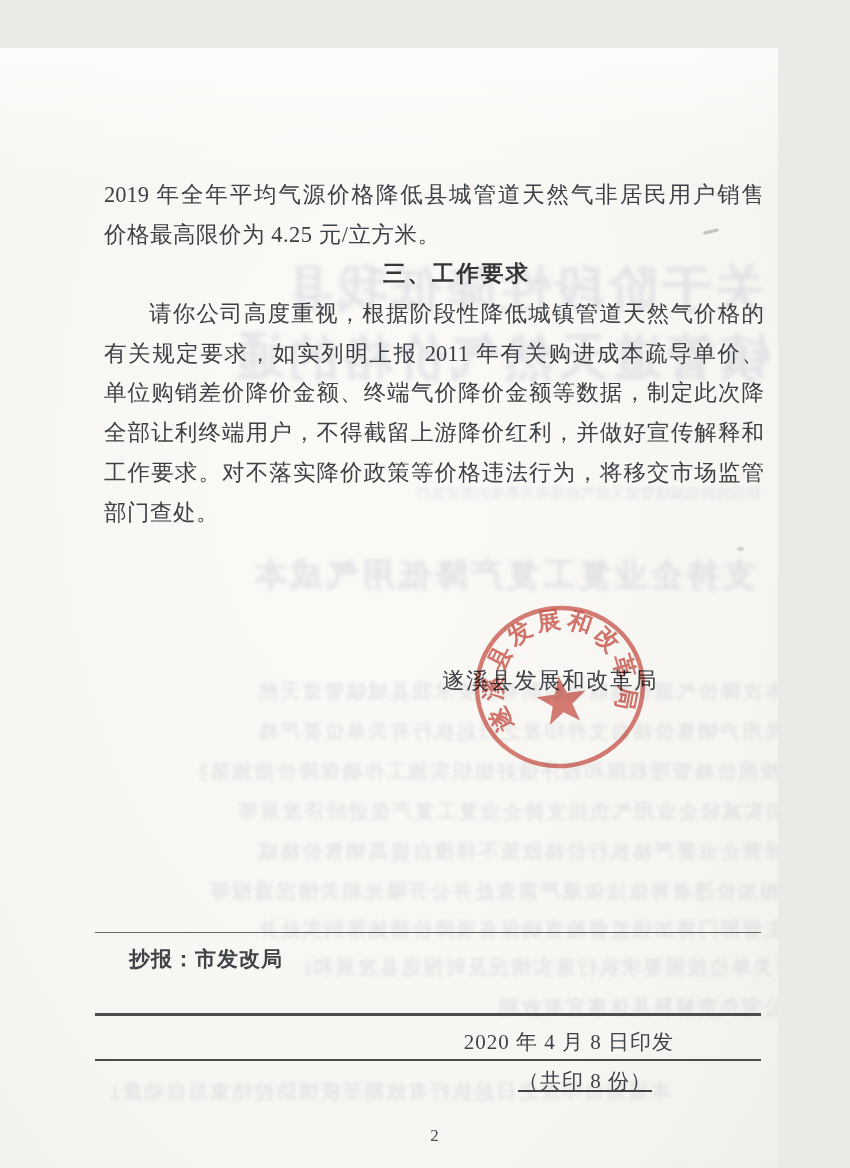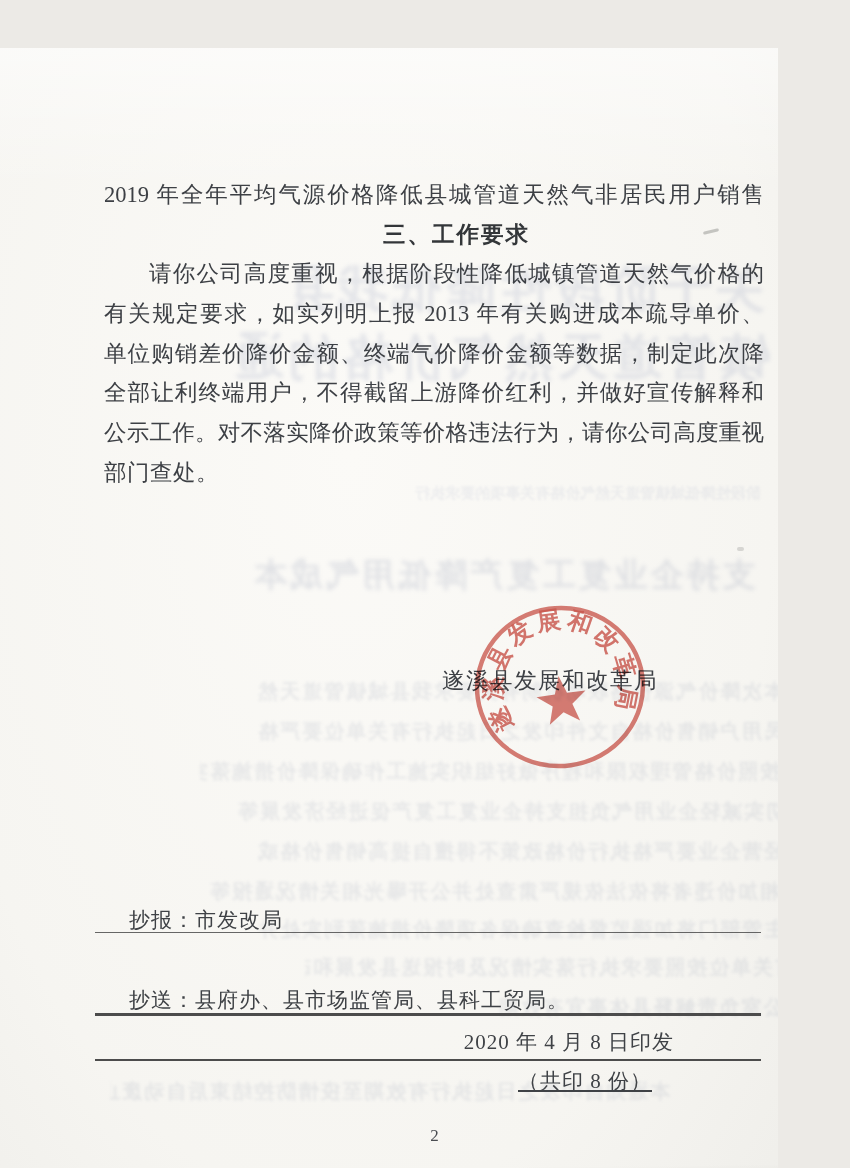--- a/index.html
+++ b/index.html
@@ -50,21 +50,21 @@
   .sig-org{position:absolute;left:442px;top:617px;font-size:22.5px;letter-spacing:1.5px;color:#3d4045;}
   .sig-date{position:absolute;left:466px;top:661px;font-size:22.5px;letter-spacing:2px;color:#3d4045;}
   
   .seal{position:absolute;left:468px;top:552px;width:184px;height:174px;mix-blend-mode:multiply;opacity:.9;}
   
   .rule{position:absolute;left:95px;width:666px;background:#4c4c4c;}
   .r1{top:884px;height:1.4px;opacity:.85;}
   .r2{top:965px;height:2.6px;}
   .r3{top:1011px;height:2px;}
   .foot{position:absolute;font-size:21px;letter-spacing:1px;color:#3f4246;white-space:nowrap;}
-  .cc1{left:129px;top:858px;}
+  .cc1{left:129px;top:897px;font-weight:bold;}
   .cc2{left:129px;top:938px;}
   .issuer{left:129px;top:980px;}
   .printdate{right:104px;top:980px;}
   .copies{right:126px;top:1019px;text-decoration:underline;}
   .pagenum{position:absolute;left:20px;top:1078px;width:830px;text-align:center;font-size:17px;color:#4a4d52;letter-spacing:1px;}
   
   .ghost{
     position:absolute;transform:scaleX(-1);filter:blur(2px);
     color:#8e98b8;font-weight:700;pointer-events:none;white-space:nowrap;overflow:hidden;
     font-family:"Liberation Sans","DejaVu Sans",sans-serif;
@@ -89,47 +89,47 @@
   <div class="ghost sm" style="left:130px;top:750px;width:700px;">到位切实减轻企业用气负担支持企业复工复产促进经济发展等</div>
   <div class="ghost sm" style="left:198px;top:790px;width:652px;">各燃气经营企业要严格执行价格政策不得擅自提高销售价格或</div>
   <div class="ghost sm" style="left:140px;top:830px;width:662px;">变相加价违者将依法依规严肃查处并公开曝光相关情况通报等</div>
   <div class="ghost sm" style="left:104px;top:868px;width:746px;">县价格主管部门将加强监督检查确保各项降价措施落到实处并</div>
   <div class="ghost sm" style="left:305px;top:906px;width:490px;">有关单位按照要求执行落实情况及时报送县发展和改革局汇总</div>
   <div class="ghost sm" style="left:500px;top:946px;width:305px;">办公室负责解释具体事宜有效期至疫情结束</div>
   <div class="ghost sm" style="left:110px;top:1030px;width:560px;">本通知自印发之日起执行有效期至疫情防控结束后自动废止等</div>
 
   <div class="textcol">
     <div class="line j">2019 年全年平均气源价格降低县城管道天然气非居民用户销售</div>
+    <div class="line">价格最高限价为 4.25 元/立方米。</div>
     <div class="line head">三、工作要求</div>
     <div class="line j ind">请你公司高度重视，根据阶段性降低城镇管道天然气价格的</div>
-    <div class="line j">有关规定要求，如实列明上报 2013 年有关购进成本疏导单价、</div>
+    <div class="line j">有关规定要求，如实列明上报 2011 年有关购进成本疏导单价、</div>
     <div class="line j">单位购销差价降价金额、终端气价降价金额等数据，制定此次降</div>
     <div class="line j">全部让利终端用户，不得截留上游降价红利，并做好宣传解释和</div>
-    <div class="line j">公示工作。对不落实降价政策等价格违法行为，请你公司高度重视</div>
+    <div class="line j">工作要求。对不落实降价政策等价格违法行为，将移交市场监管</div>
     <div class="line">部门查处。</div>
   </div>
 
   <div class="sig-org">遂溪县发展和改革局</div>
 
   <svg class="seal" viewBox="-92 -87 184 174">
     <g transform="rotate(-8)">
       <ellipse cx="0" cy="0" rx="83" ry="79" fill="none" stroke="#c8463c" stroke-width="4.5" opacity="0.78"></ellipse>
       <defs>
         <path id="sealArc" d="M -48.3 33.8 A 59 59 0 1 1 48.3 33.8" fill="none"></path>
       </defs>
       <text font-size="24" fill="#c8463c" opacity="0.82" letter-spacing="4" font-family="Liberation Sans, DejaVu Sans, sans-serif" font-weight="700">
         <textPath href="#sealArc" startOffset="50%" text-anchor="middle">遂溪县发展和改革局</textPath>
       </text>
       <polygon points="0,-26 6.1,-8.4 24.7,-8 9.9,3.2 15.3,21 0,10.4 -15.3,21 -9.9,3.2 -24.7,-8 -6.1,-8.4" transform="translate(0,15)" fill="#c8463c" opacity="0.78"></polygon>
     </g>
   </svg>
 
   <div class="rule r1"></div>
   <div class="foot cc1">抄报：市发改局</div>
-  <div class="foot cc2">抄送：县府办、县市场监管局、县科工贸局。</div>
   <div class="rule r2"></div>
   <div class="foot printdate">2020 年 4 月 8 日印发</div>
   <div class="rule r3"></div>
   <div class="foot copies">（共印 8 份）</div>
 
   <div class="pagenum">2</div>
 
   <div class="scan-mark" style="left:703px;top:182px;width:16px;height:3px;transform:rotate(-14deg);"></div>
   <div class="scan-mark" style="left:737px;top:499px;width:7px;height:4px;opacity:.35;"></div>
   <div class="crease"></div>

